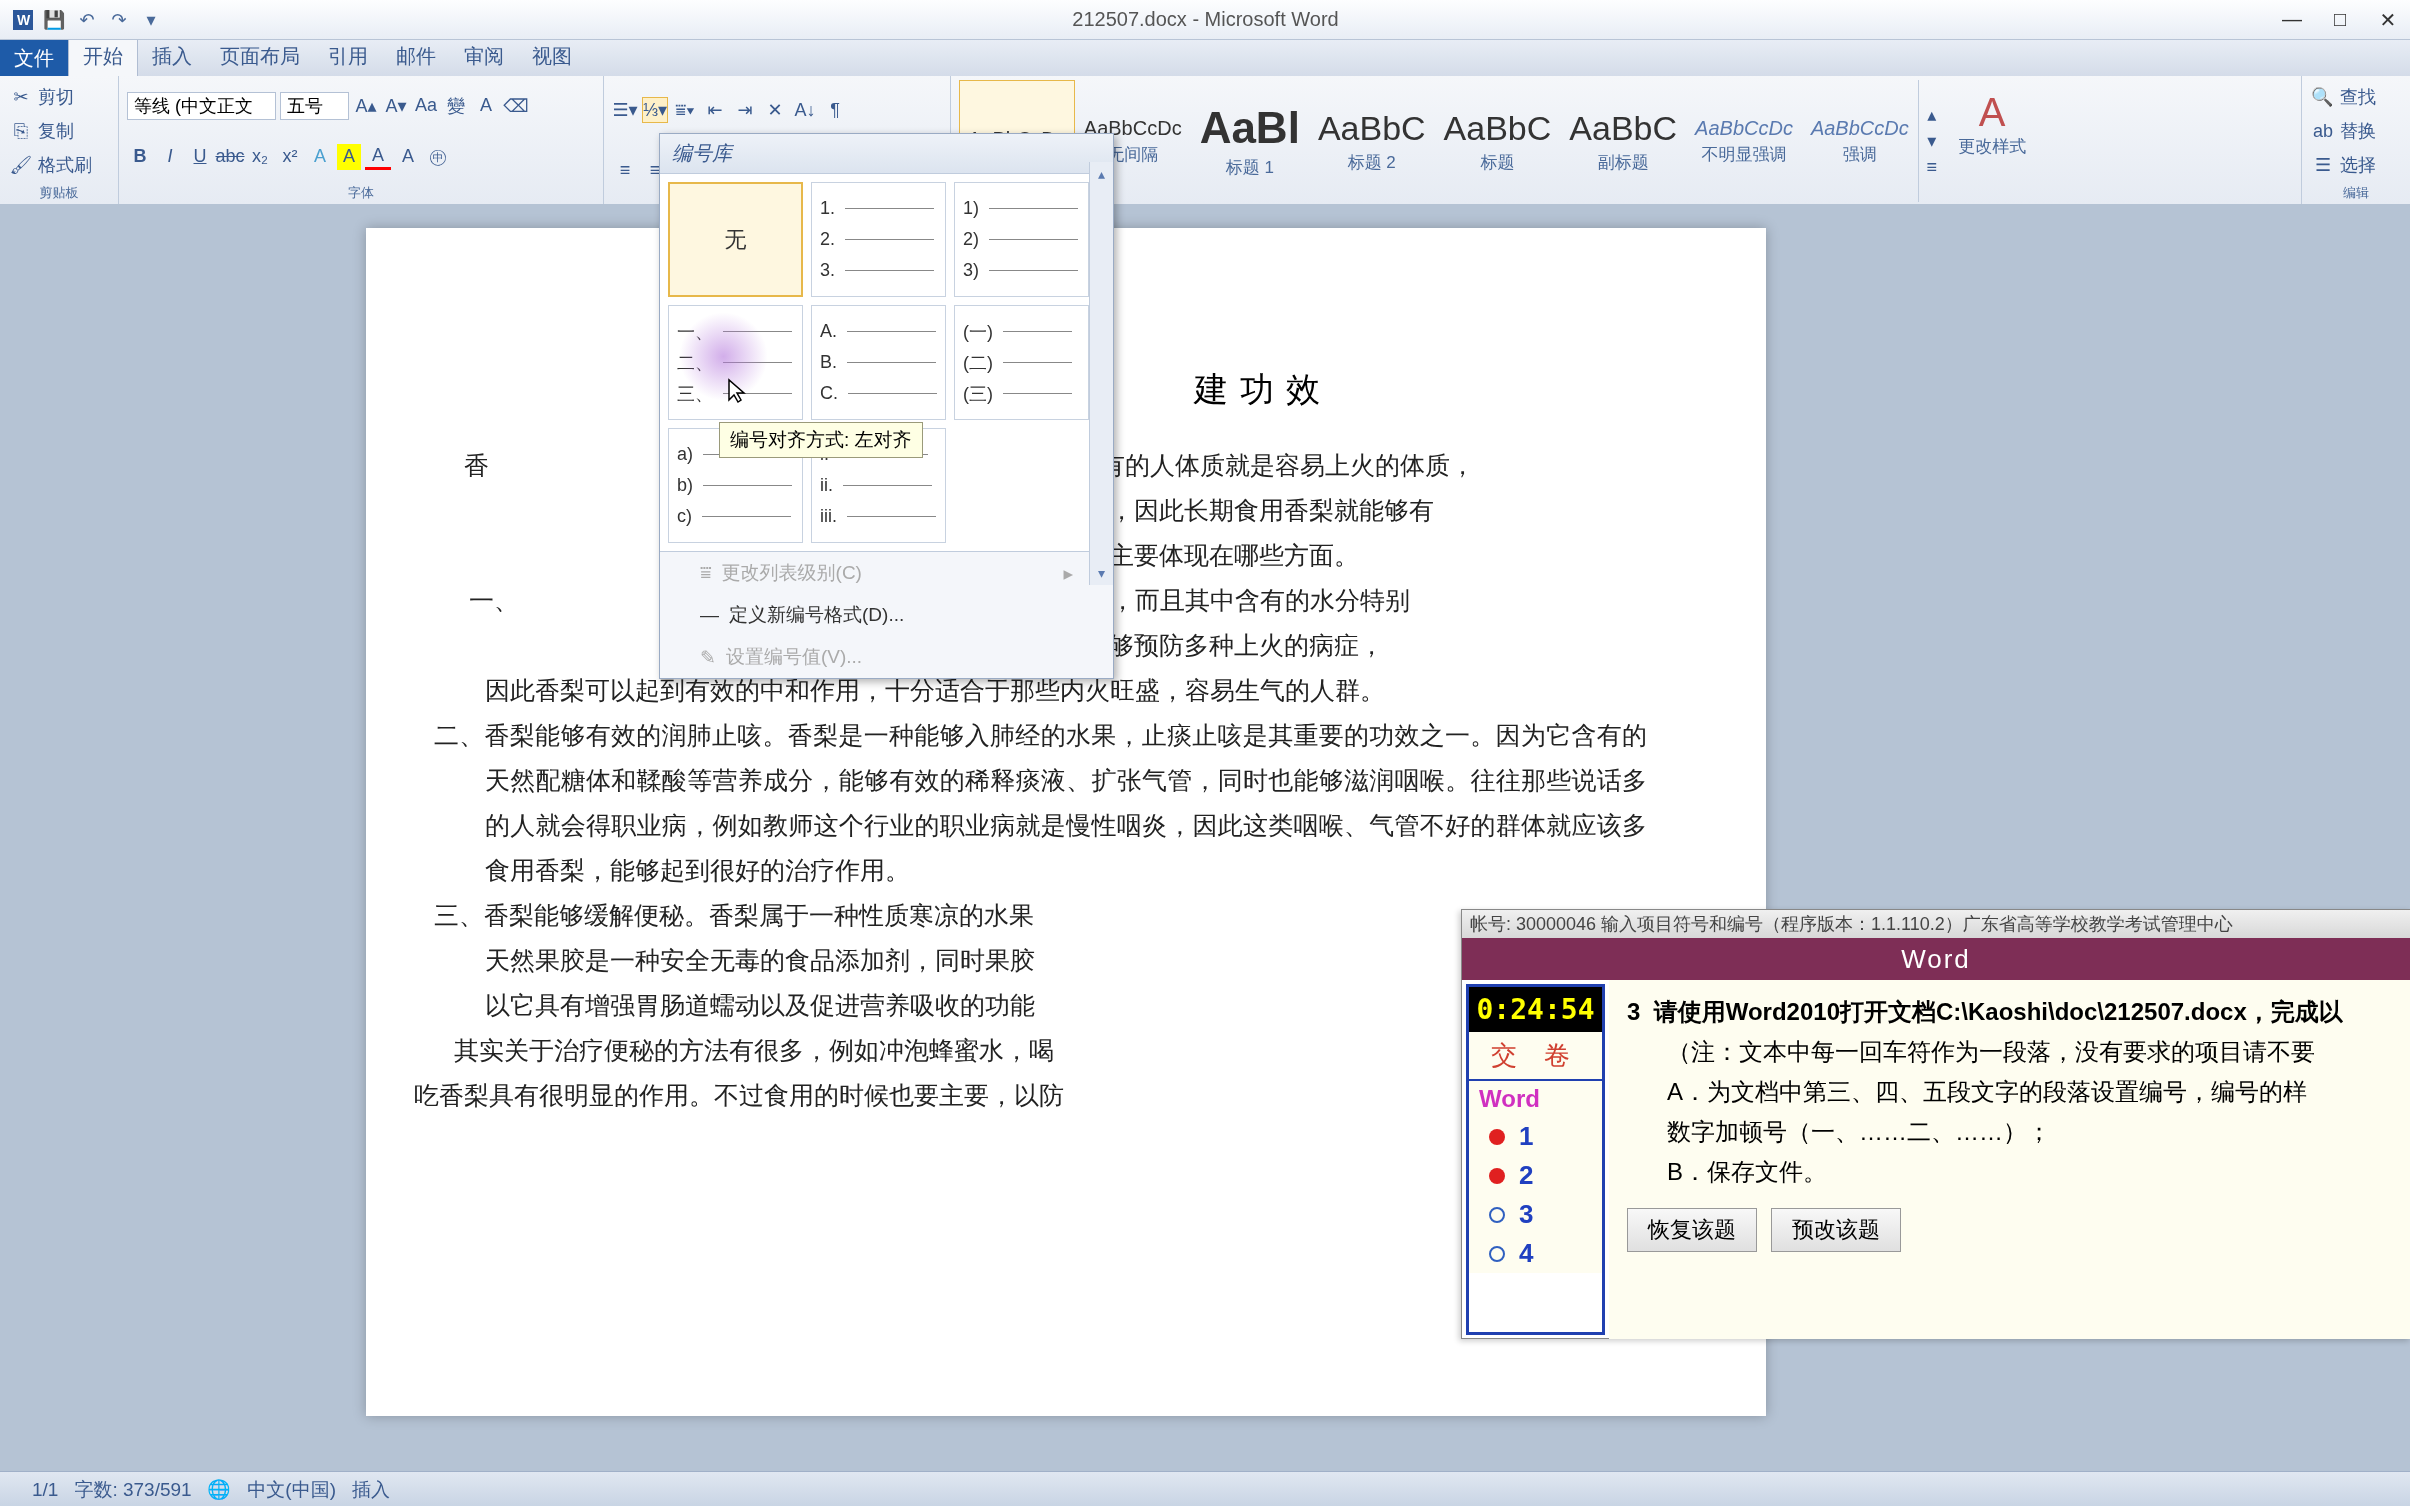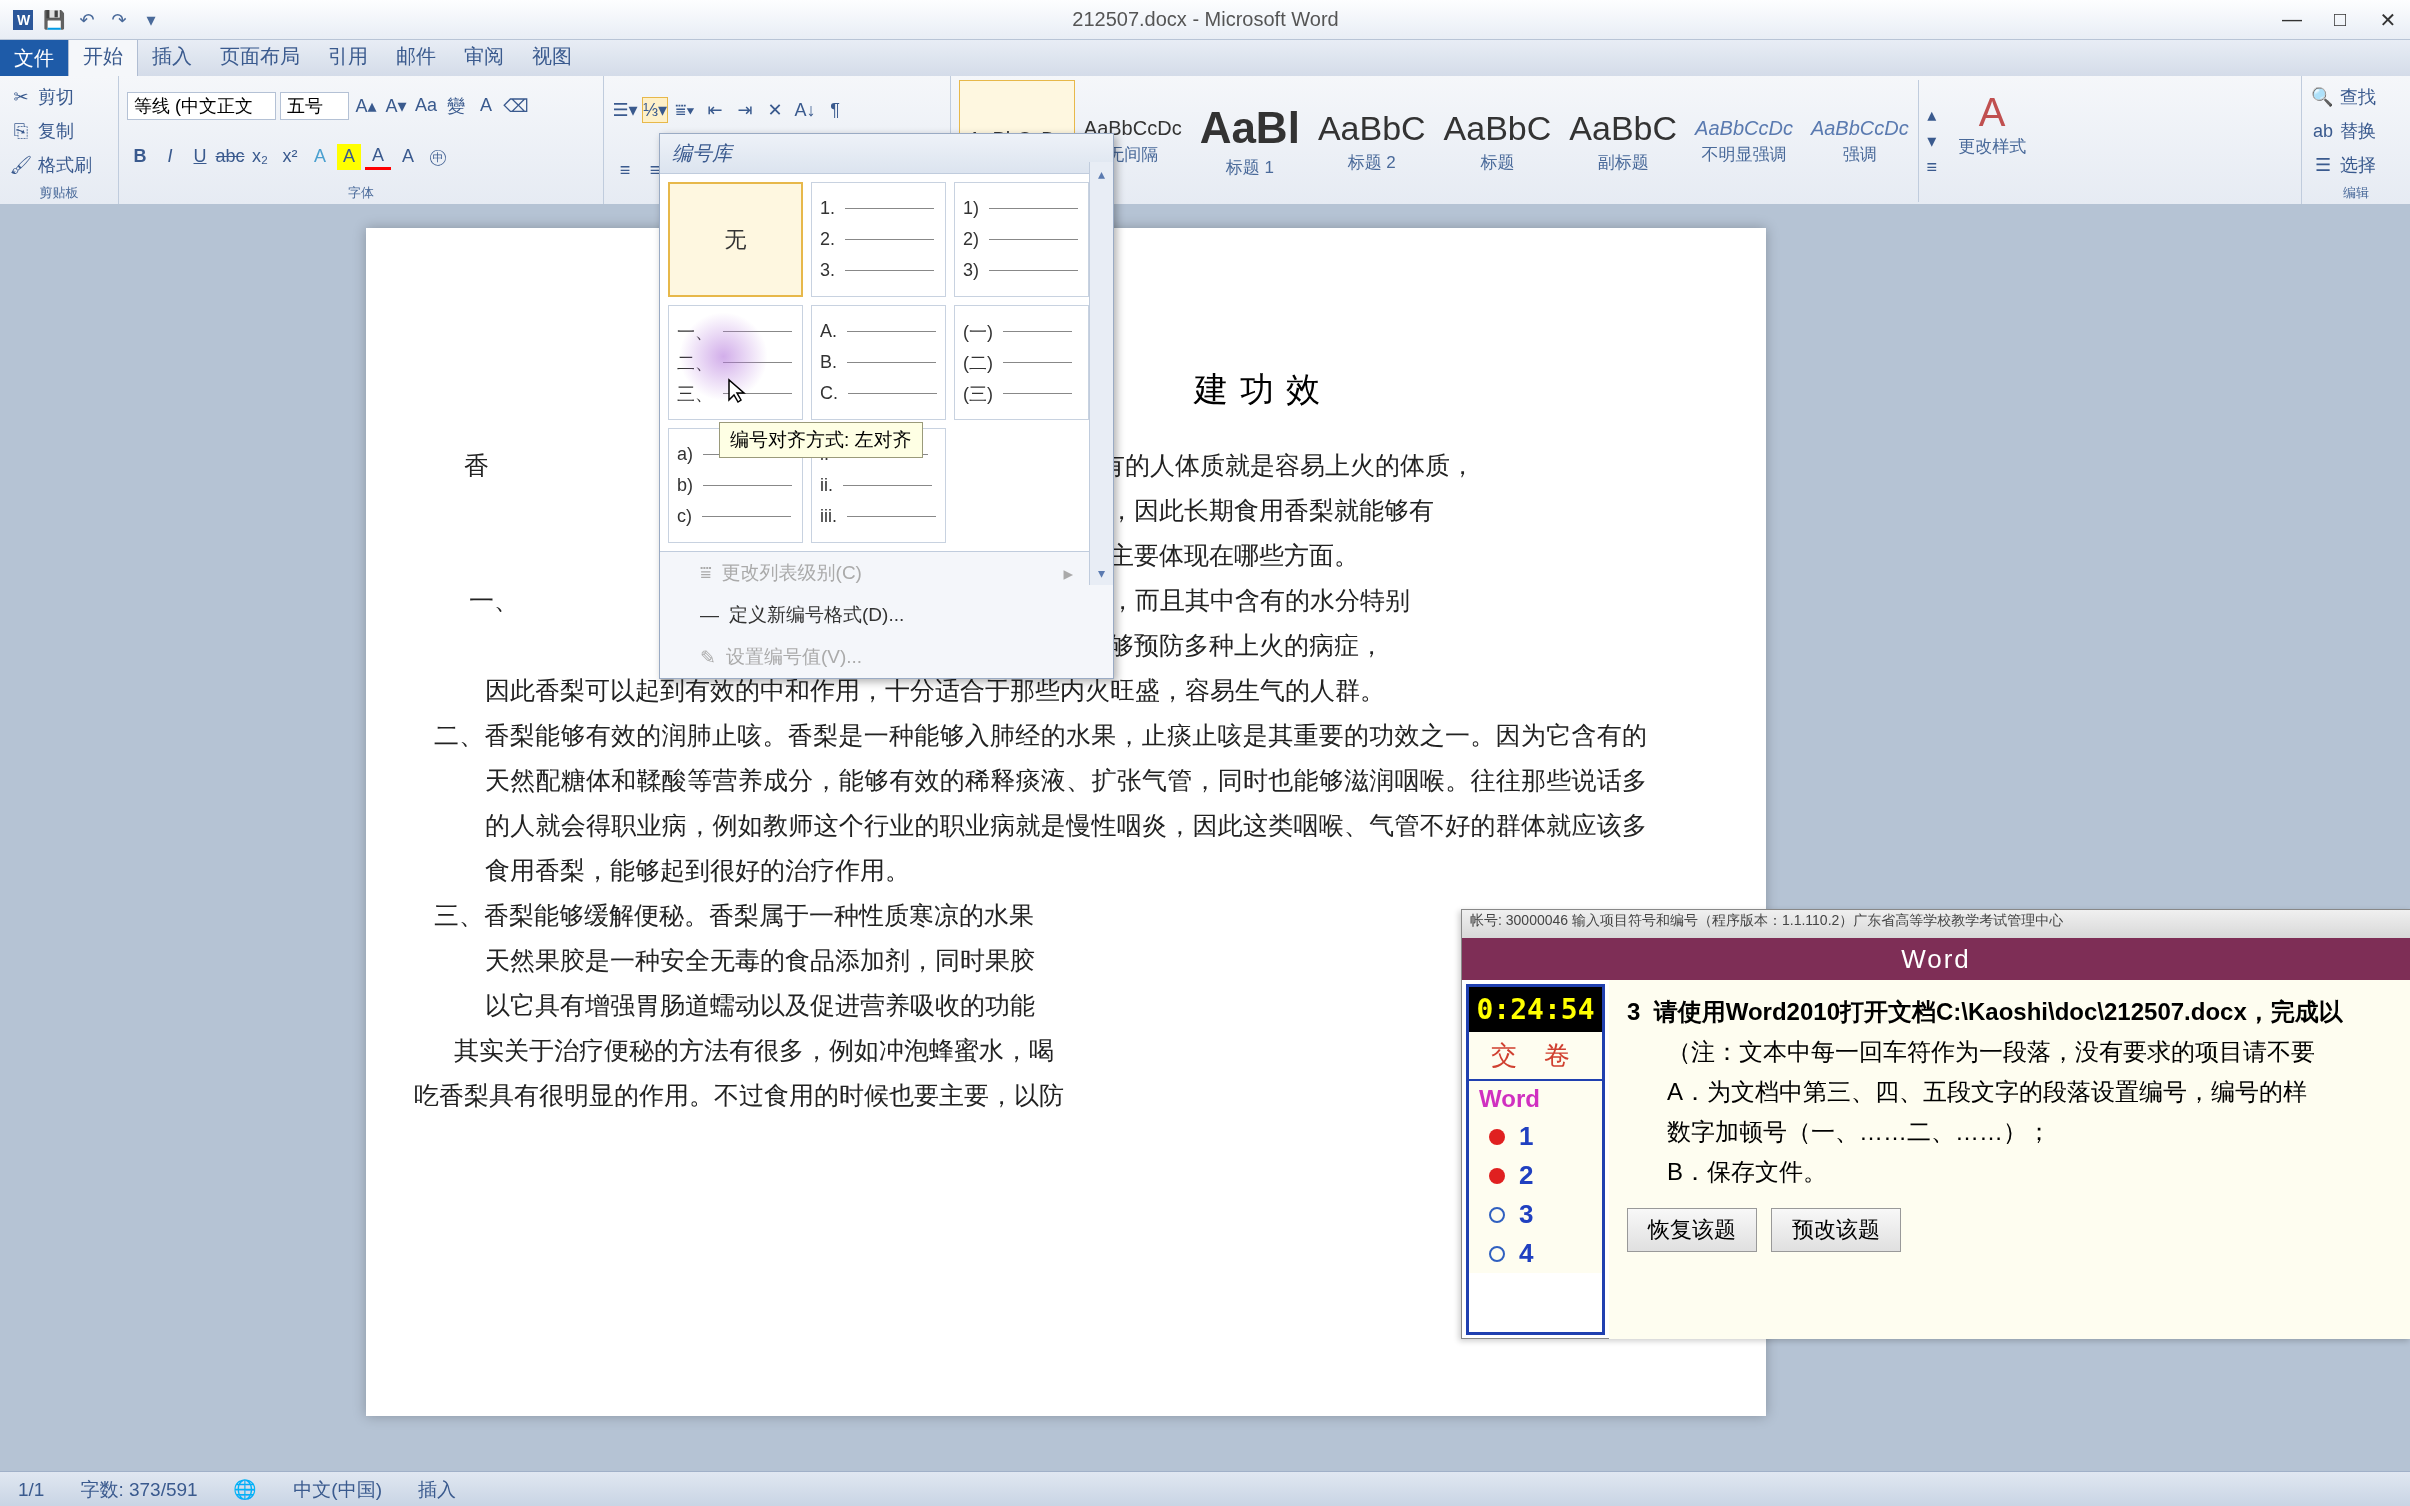--- a/index.html
+++ b/index.html
@@ -59,38 +59,38 @@
 .num-menu-item.disabled { color: #aaa; }
 .tooltip-box { position: absolute; left: 719px; top: 422px; background: #feffe4; border: 1px solid #9a9a7a; padding: 4px 10px; font-size: 19px; z-index: 101; }
 .num-scroll { position: absolute; right: 0; top: 28px; bottom: 93px; width: 24px; background: #e8edf5; border-left: 1px solid #c0ccdd; display: flex; flex-direction: column; justify-content: space-between; align-items: center; }
 .scroll-arrow { font-size: 14px; color: #5a7ab0; padding: 4px; }
 
 
 .cursor { position: absolute; left: 727px; top: 378px; z-index: 102; font-size: 22px; }
 
 
 .exam-panel { position: absolute; right: 0; top: 909px; width: 950px; height: 430px; background: #fff; border: 1px solid #888; z-index: 200; box-shadow: -2px 2px 6px rgba(0,0,0,.2); }
-.exam-titlebar { height: 28px; background: linear-gradient(#f0f0f0, #d8d8d8); font-size: 14px; padding: 2px 8px; color: #444; }
+.exam-titlebar { height: 28px; background: linear-gradient(#f0f0f0, #d8d8d8); font-size: 18px; padding: 2px 8px; color: #444; }
 .exam-header { height: 42px; background: #7e2e56; color: #fff; text-align: center; font-size: 26px; line-height: 42px; letter-spacing: 2px; }
 .exam-body { display: flex; height: calc(100% - 69px); }
 .exam-left { width: 139px; border-right: 1px solid #aaa; border: 3px solid #2040b0; margin: 4px; }
 .timer { background: #000; color: #ff0; font-size: 28px; font-weight: bold; text-align: center; padding: 6px 0; font-family: monospace; }
 .submit-btn { background: #fefdf0; color: #d04030; font-size: 26px; text-align: center; padding: 6px; border-bottom: 2px solid #2040b0; letter-spacing: 10px; }
 .nav-word { background: #fefdf0; color: #d030c0; font-size: 24px; padding: 4px 10px; font-weight: bold; }
 .nav-item { background: #fefdf0; padding: 4px 20px; font-size: 26px; color: #2040c0; font-weight: bold; display: flex; align-items: center; gap: 14px; }
 .nav-dot { width: 16px; height: 16px; border-radius: 50%; }
 .nav-dot.red { background: #e02020; }
 .nav-dot.blue { border: 2px solid #3060c0; }
 .exam-right { flex: 1; background: #fefdf0; padding: 12px 18px; font-size: 24px; line-height: 40px; font-family: "SimSun"; }
 .exam-q-num { font-weight: bold; }
 .exam-btns { margin-top: 16px; display: flex; gap: 14px; }
 .exam-btn { background: linear-gradient(#f8f8f8, #e0e0e0); border: 1px solid #999; padding: 6px 20px; font-size: 22px; }
 
 
-.statusbar { position: absolute; bottom: 0; left: 0; right: 0; height: 36px; background: linear-gradient(#e0e7f1, #c8d4e4); border-top: 1px solid #a0b0c8; display: flex; align-items: center; padding: 0 10px; font-size: 19px; color: #3a5a8e; gap: 20px; }
+.statusbar { position: absolute; bottom: 0; left: 0; right: 0; height: 36px; background: linear-gradient(#e0e7f1, #c8d4e4); border-top: 1px solid #a0b0c8; display: flex; align-items: center; padding: 0 24px; font-size: 19px; color: #3a5a8e; gap: 0; }
 .status-item { padding: 0 8px; }
 
 
 .num-btn-active { border: 1px solid #e7b84a; background: #fef0c8; padding: 2px; }
 </style>
 </head>
 <body>
 
 <div class="titlebar">
   <div class="qat">

